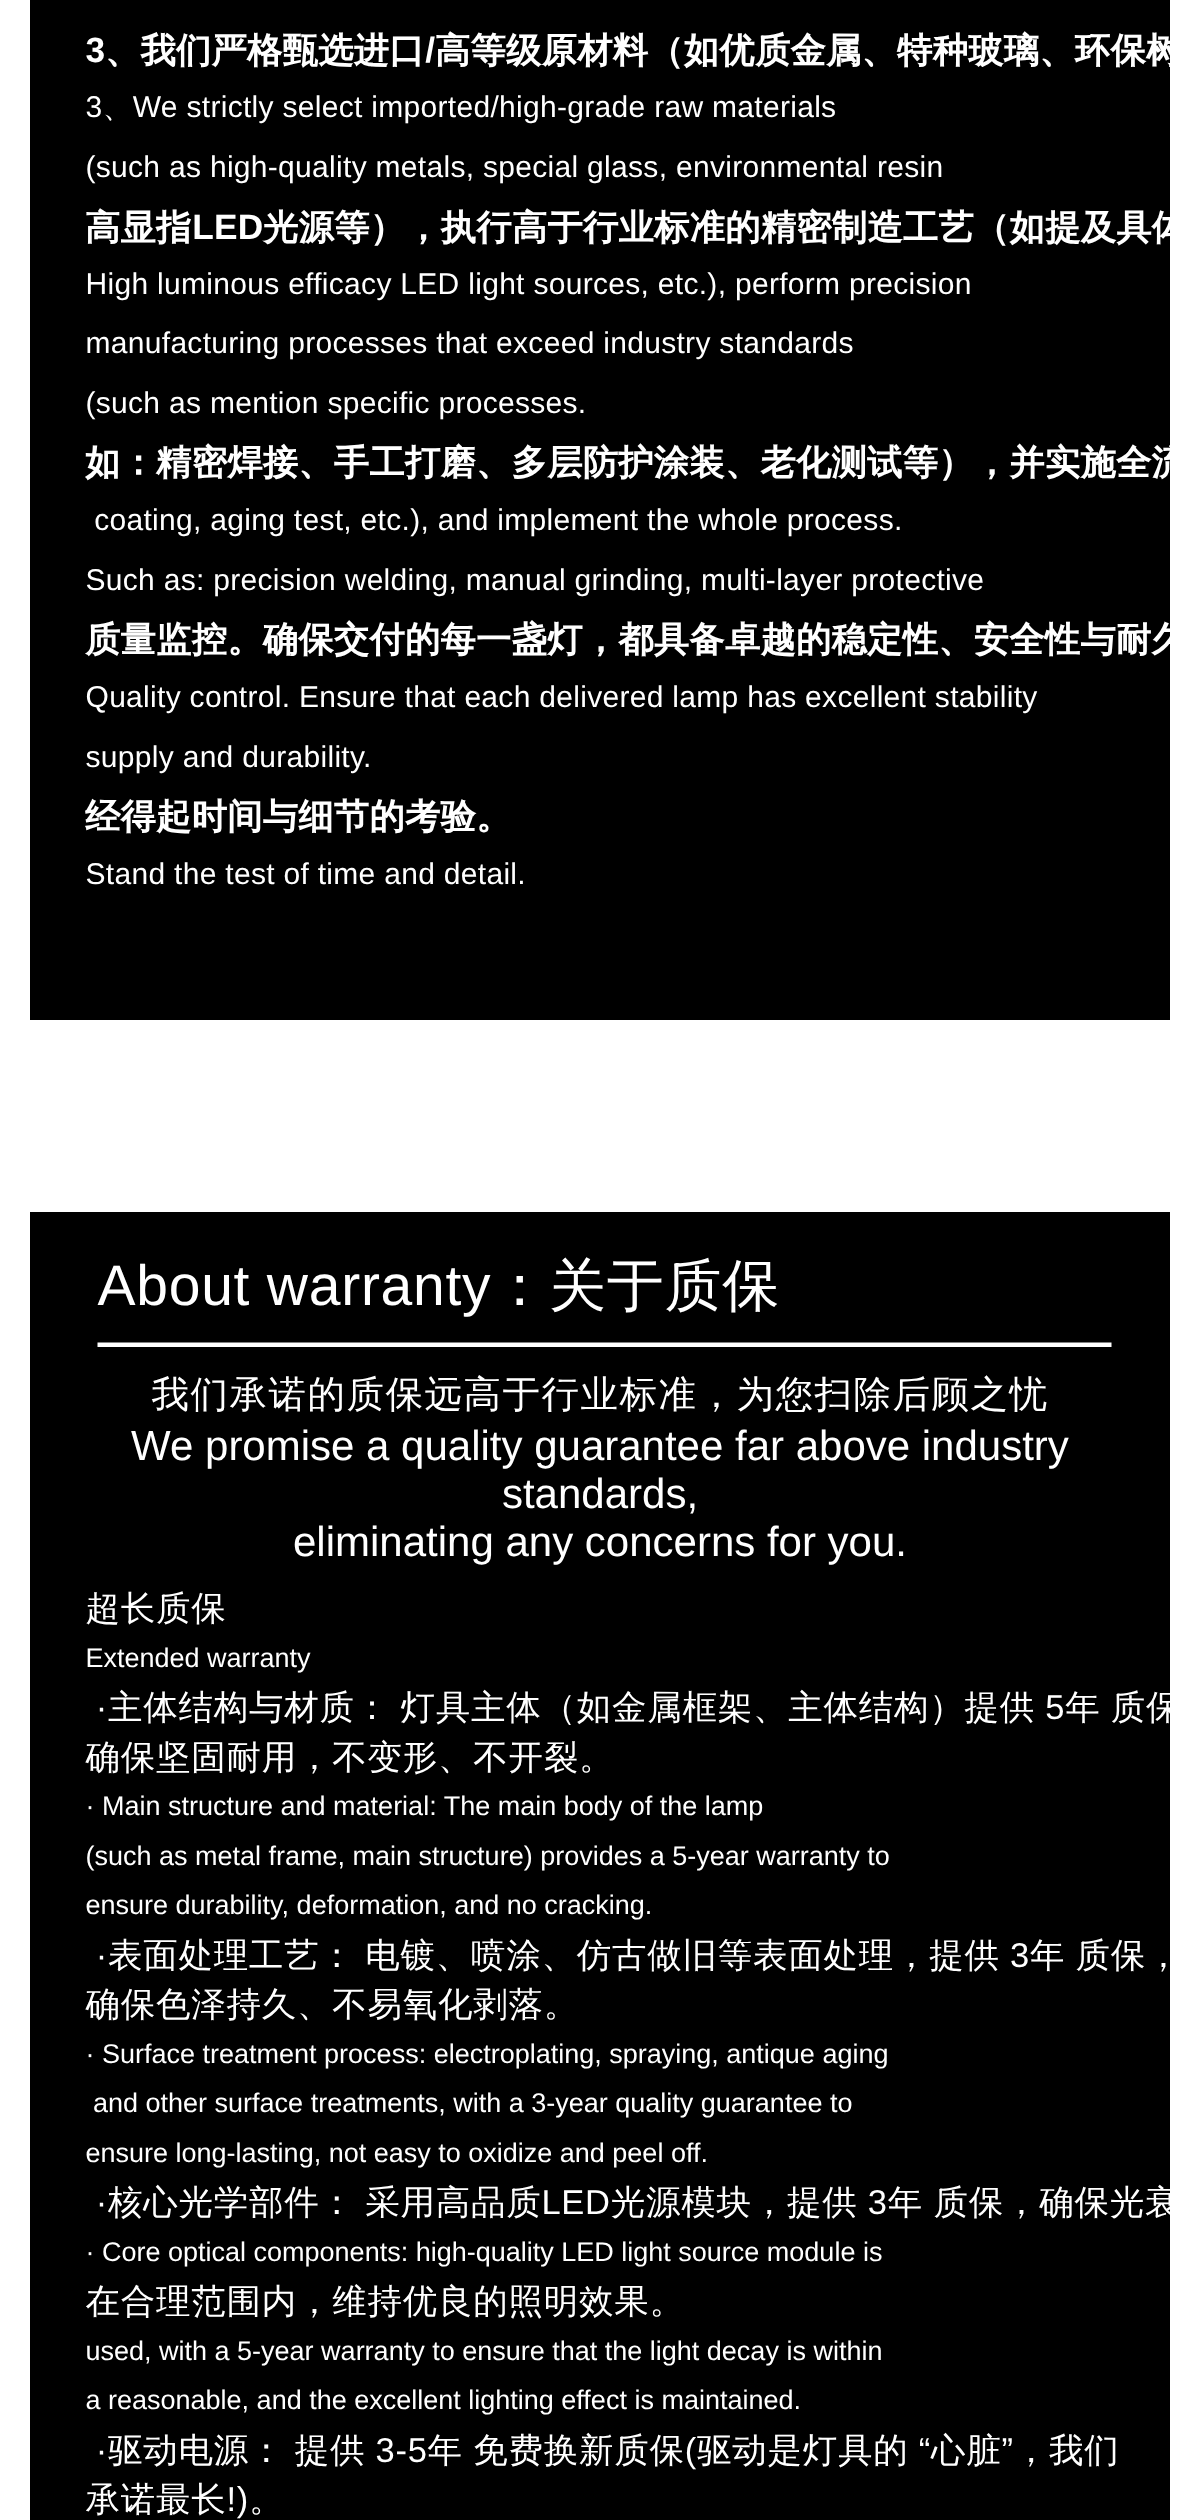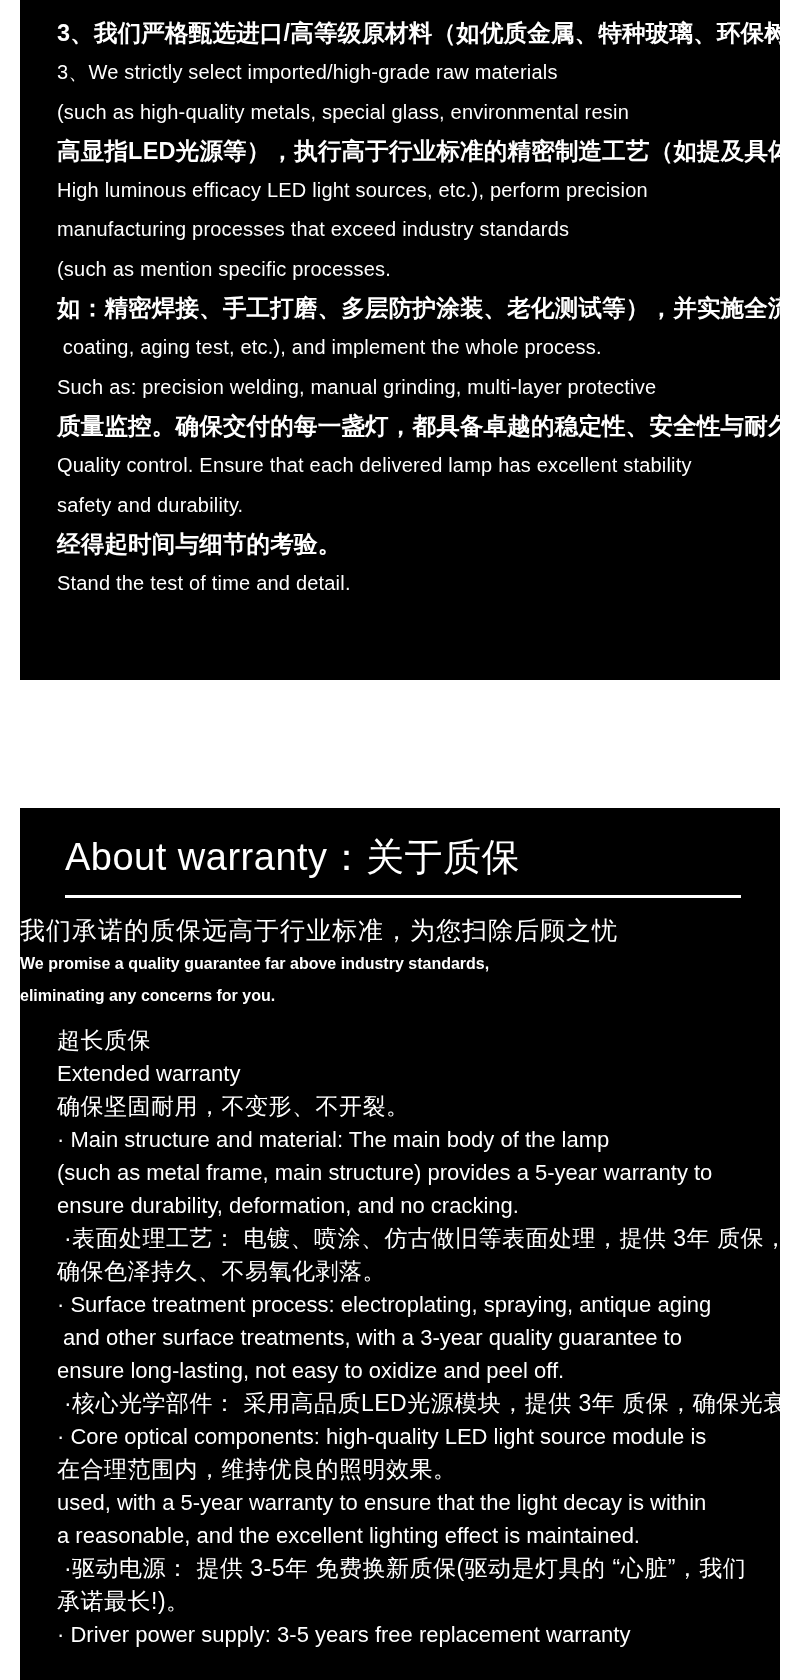--- a/index.html
+++ b/index.html
@@ -34,65 +34,66 @@
     font-weight: 400;
     letter-spacing: 0.5px;
     white-space: pre;
   }
   .w-underline {
     margin: 12px 0 0 45px;
     width: 676px;
     height: 3px;
     background: #ffffff;
   }
-  .w-subtitle { margin-top: 14px; text-align: left; }
+  .w-subtitle { margin-top: 14px; text-align: center; }
   .w-subtitle .sub-zh { font-size: 25px; line-height: 36px; letter-spacing: 1px; }
-  .w-subtitle .sub-en { font-size: 16px; font-weight: 700; line-height: 32px; }
+  .w-subtitle .sub-en { font-size: 28px; font-weight: 400; line-height: 32px; }
   .w-body { margin-top: 12px; padding: 0 20px 0 37px; }
   .w-body .line {
     white-space: pre;
-    font-size: 22px;
+    font-size: 18px;
     line-height: 33px;
   }
   .w-body .line.zh { font-size: 23px; letter-spacing: 0.5px; }
 </style>
 </head>
 <body>
 
 <section class="block" id="materials-block">
   <div class="line zh">3、我们严格甄选进口/高等级原材料（如优质金属、特种玻璃、环保树脂</div>
   <div class="line en">3、We strictly select imported/high-grade raw materials</div>
   <div class="line en">(such as high-quality metals, special glass, environmental resin</div>
   <div class="line zh">高显指LED光源等），执行高于行业标准的精密制造工艺（如提及具体工艺</div>
   <div class="line en">High luminous efficacy LED light sources, etc.), perform precision</div>
   <div class="line en">manufacturing processes that exceed industry standards</div>
   <div class="line en">(such as mention specific processes.</div>
   <div class="line zh">如：精密焊接、手工打磨、多层防护涂装、老化测试等），并实施全流程</div>
   <div class="line en"> coating, aging test, etc.), and implement the whole process.</div>
   <div class="line en">Such as: precision welding, manual grinding, multi-layer protective</div>
   <div class="line zh">质量监控。确保交付的每一盏灯，都具备卓越的稳定性、安全性与耐久性，</div>
   <div class="line en">Quality control. Ensure that each delivered lamp has excellent stability</div>
-  <div class="line en">safety and durability.</div>
+  <div class="line en">supply and durability.</div>
   <div class="line zh">经得起时间与细节的考验。</div>
   <div class="line en">Stand the test of time and detail.</div>
 </section>
 
 <section class="block" id="warranty-block">
   <h1 class="w-title">About warranty：关于质保</h1>
   <div class="w-underline"></div>
 
   <div class="w-subtitle">
     <div class="sub-zh">我们承诺的质保远高于行业标准，为您扫除后顾之忧</div>
     <div class="sub-en">We promise a quality guarantee far above industry standards,</div>
     <div class="sub-en">eliminating any concerns for you.</div>
   </div>
 
   <div class="w-body">
     <div class="line zh">超长质保</div>
     <div class="line en">Extended warranty</div>
+    <div class="line zh"> ·主体结构与材质： 灯具主体（如金属框架、主体结构）提供 5年 质保，</div>
     <div class="line zh">确保坚固耐用，不变形、不开裂。</div>
     <div class="line en">· Main structure and material: The main body of the lamp</div>
     <div class="line en">(such as metal frame, main structure) provides a 5-year warranty to</div>
     <div class="line en">ensure durability, deformation, and no cracking.</div>
     <div class="line zh"> ·表面处理工艺： 电镀、喷涂、仿古做旧等表面处理，提供 3年 质保，</div>
     <div class="line zh">确保色泽持久、不易氧化剥落。</div>
     <div class="line en">· Surface treatment process: electroplating, spraying, antique aging</div>
     <div class="line en"> and other surface treatments, with a 3-year quality guarantee to</div>
     <div class="line en">ensure long-lasting, not easy to oxidize and peel off.</div>
     <div class="line zh"> ·核心光学部件： 采用高品质LED光源模块，提供 3年 质保，确保光衰</div>

